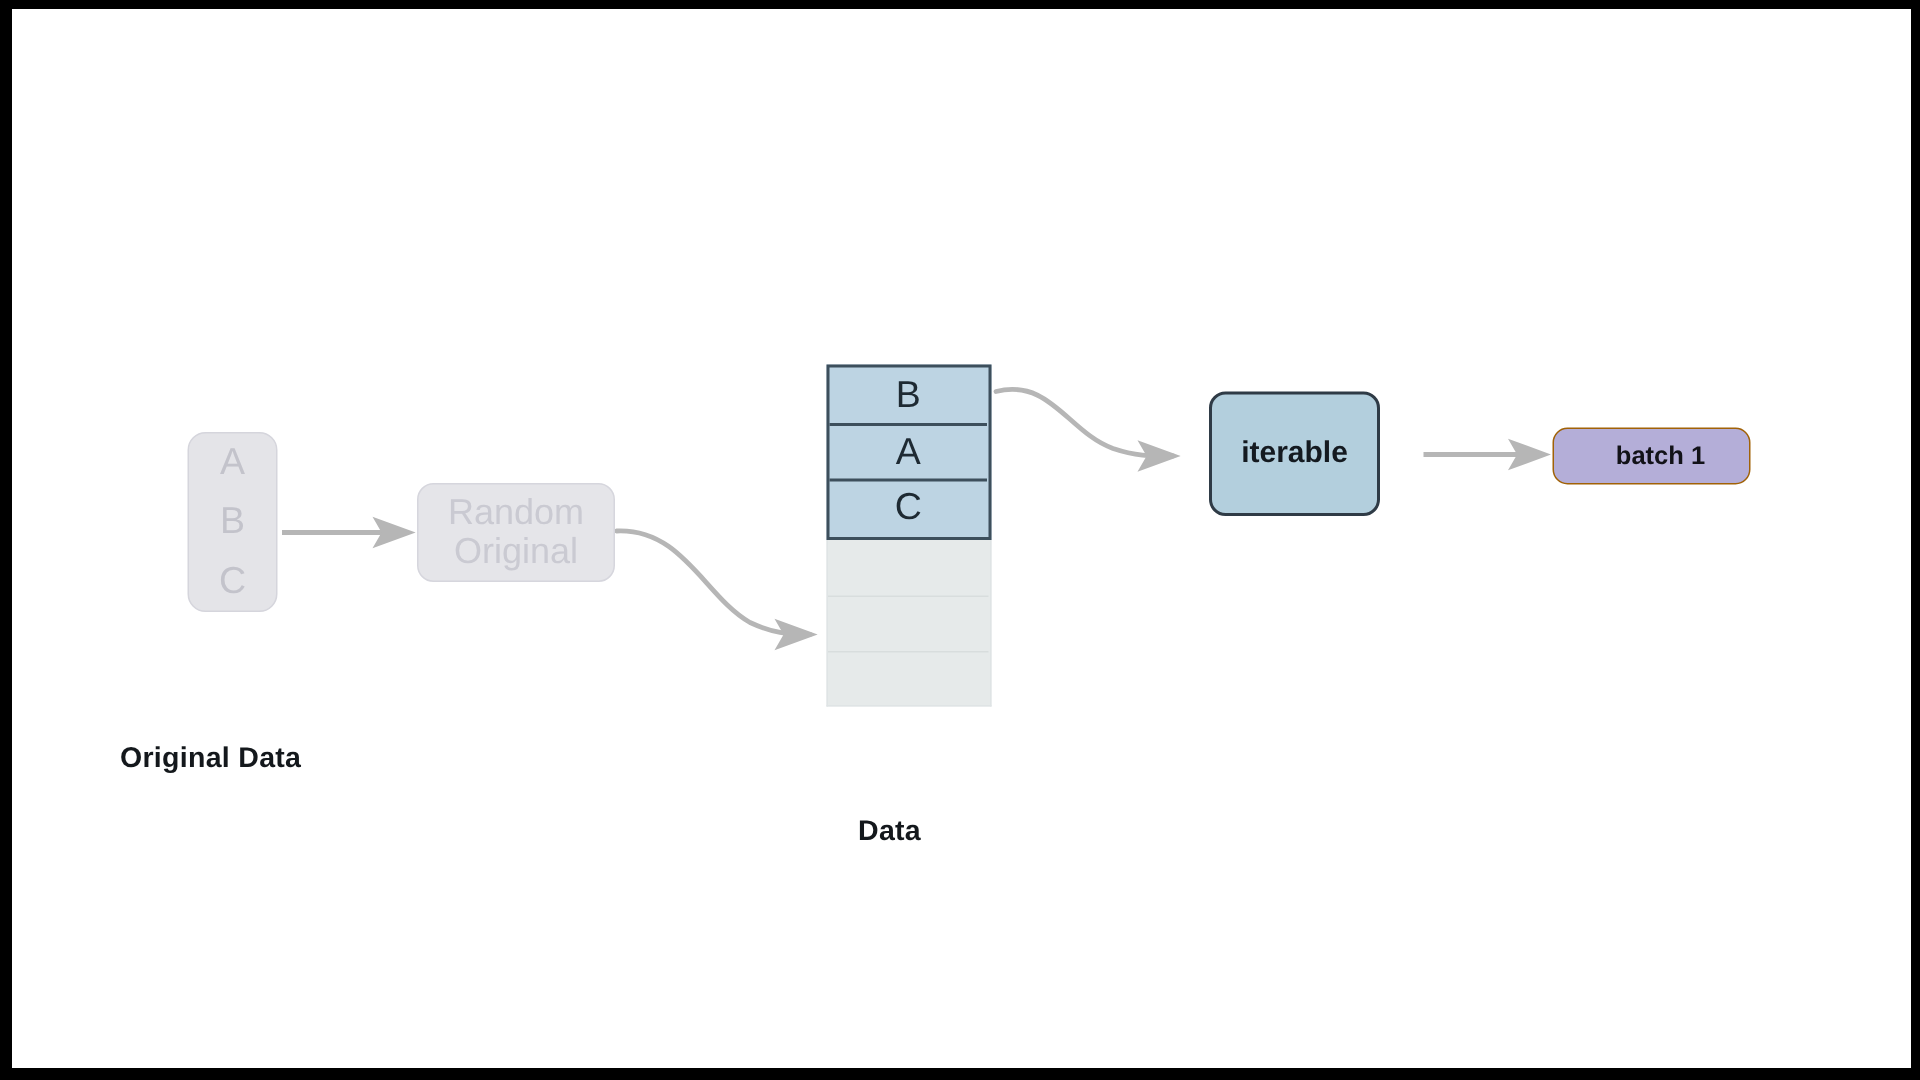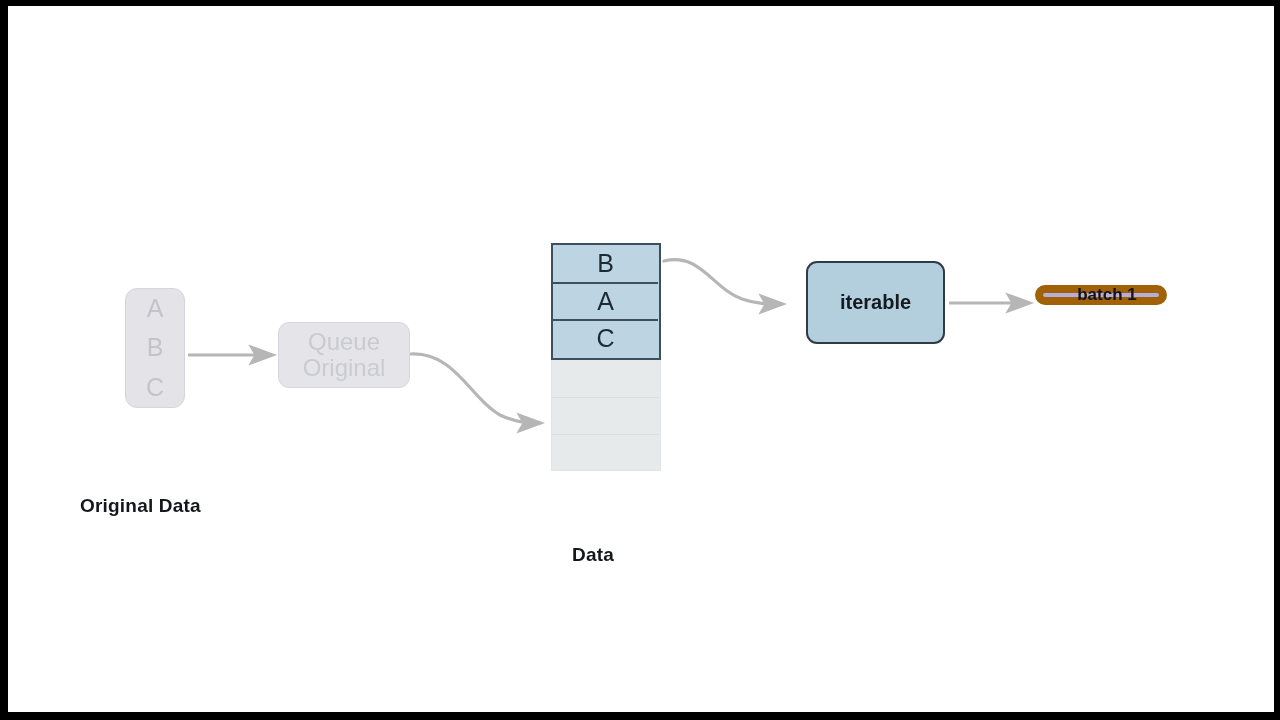--- a/index.html
+++ b/index.html
@@ -126,37 +126,37 @@
     box-sizing: border-box;
   }
   .queue-cell-empty.e1 { top: 0px; }
   .queue-cell-empty.e2 { top: 37px; border-top: 1.5px solid #d8dddd; }
   .queue-cell-empty.e3 { top: 74px; border-top: 1.5px solid #d8dddd; }
 
   
   #iterable-box {
     left: 806px;
     top: 261px;
-    width: 139px;
+    width: 114px;
     height: 83px;
     background: #b3cfdd;
     border: 2.5px solid #2f3b46;
     border-radius: 11px;
     font-size: 20px;
     font-weight: bold;
     color: #141a20;
   }
 
   
   .batch-box {
     left: 1035px;
     width: 132px;
-    height: 20px;
+    height: 38px;
     background: #b4aed8;
-    border: 8px solid #a16207;
+    border: 1px solid #a16207;
     border-radius: 10px;
     font-size: 17px;
     font-weight: bold;
     color: #121218;
     padding-left: 12px;
   }
   #batch-1-box { top: 285px; }
   #batch-2-box { top: 339px; }
 
   
@@ -204,21 +204,21 @@
     </svg>
 
     <div class="node" id="original-data-box">
       <span class="letter">A</span>
       <span class="letter">B</span>
       <span class="letter">C</span>
     </div>
     <div class="caption" id="original-data-caption">Original Data</div>
 
     <div class="node" id="random-shuffle-box">
-      <span>Queue</span>
+      <span>Random</span>
       <span>Original</span>
     </div>
 
     <div id="queue-container">
       <div id="queue-empty">
         <div class="queue-cell-empty e1"></div>
         <div class="queue-cell-empty e2"></div>
         <div class="queue-cell-empty e3"></div>
       </div>
       <div id="queue-filled">

